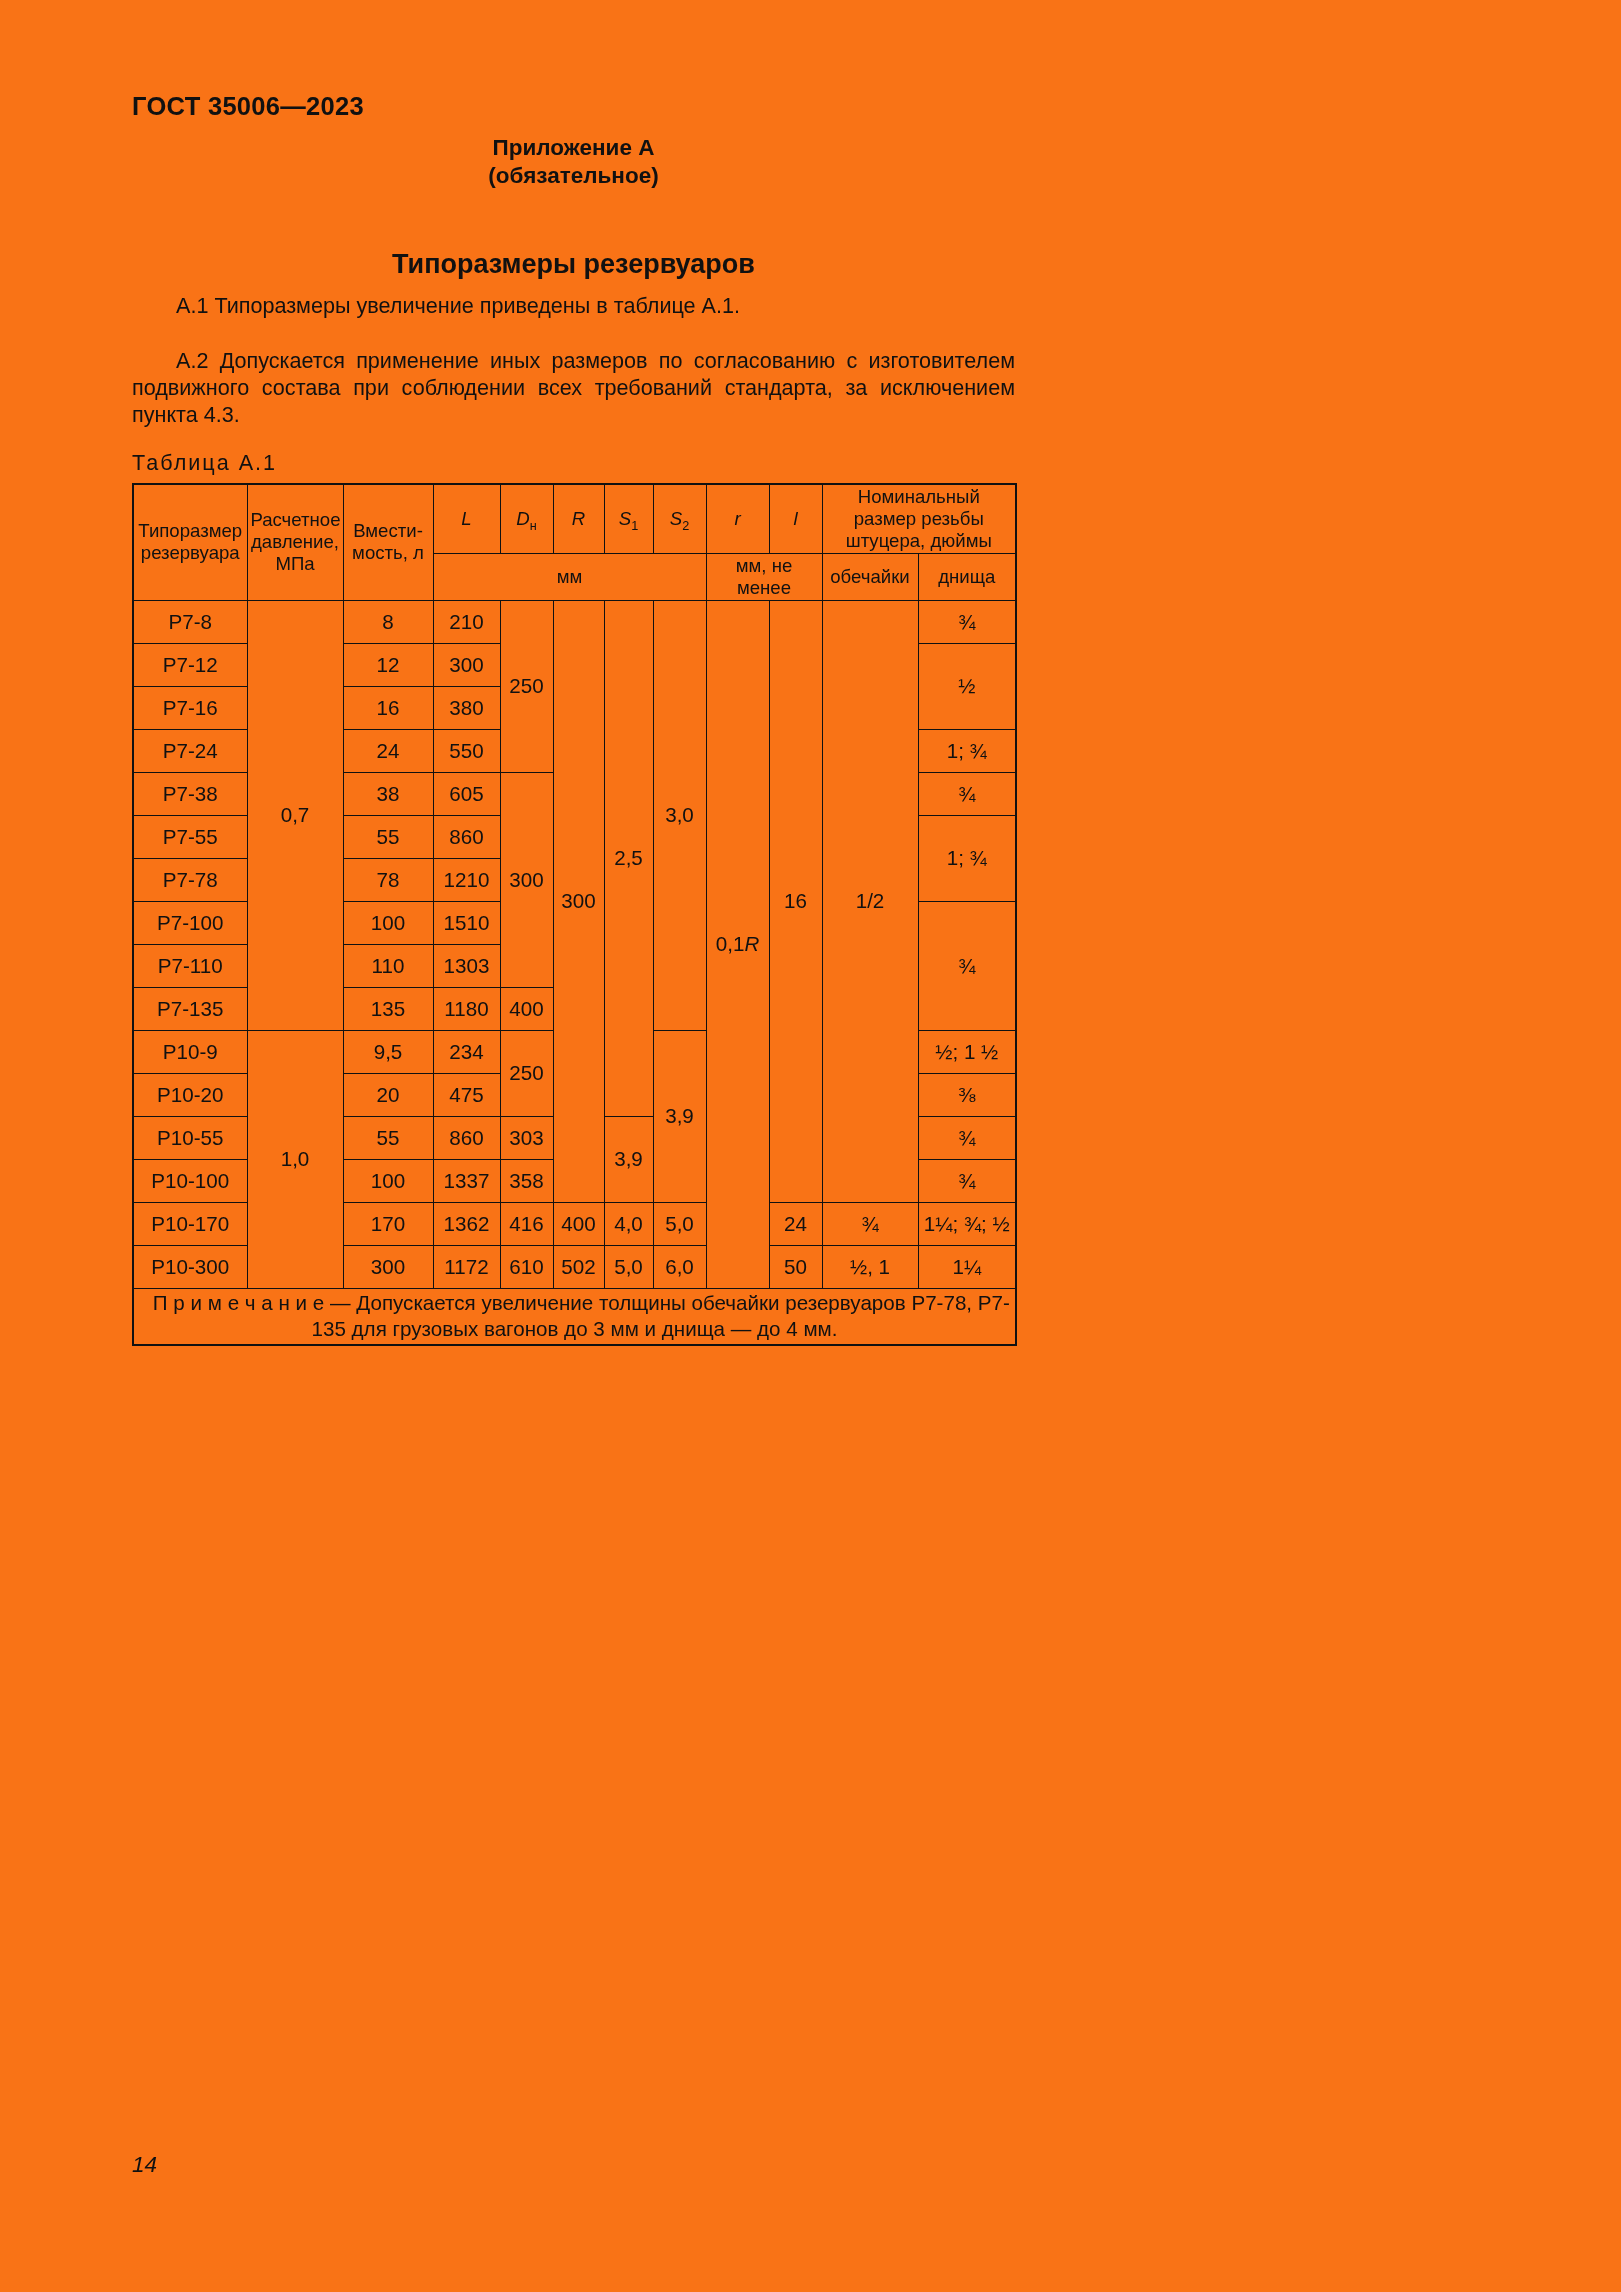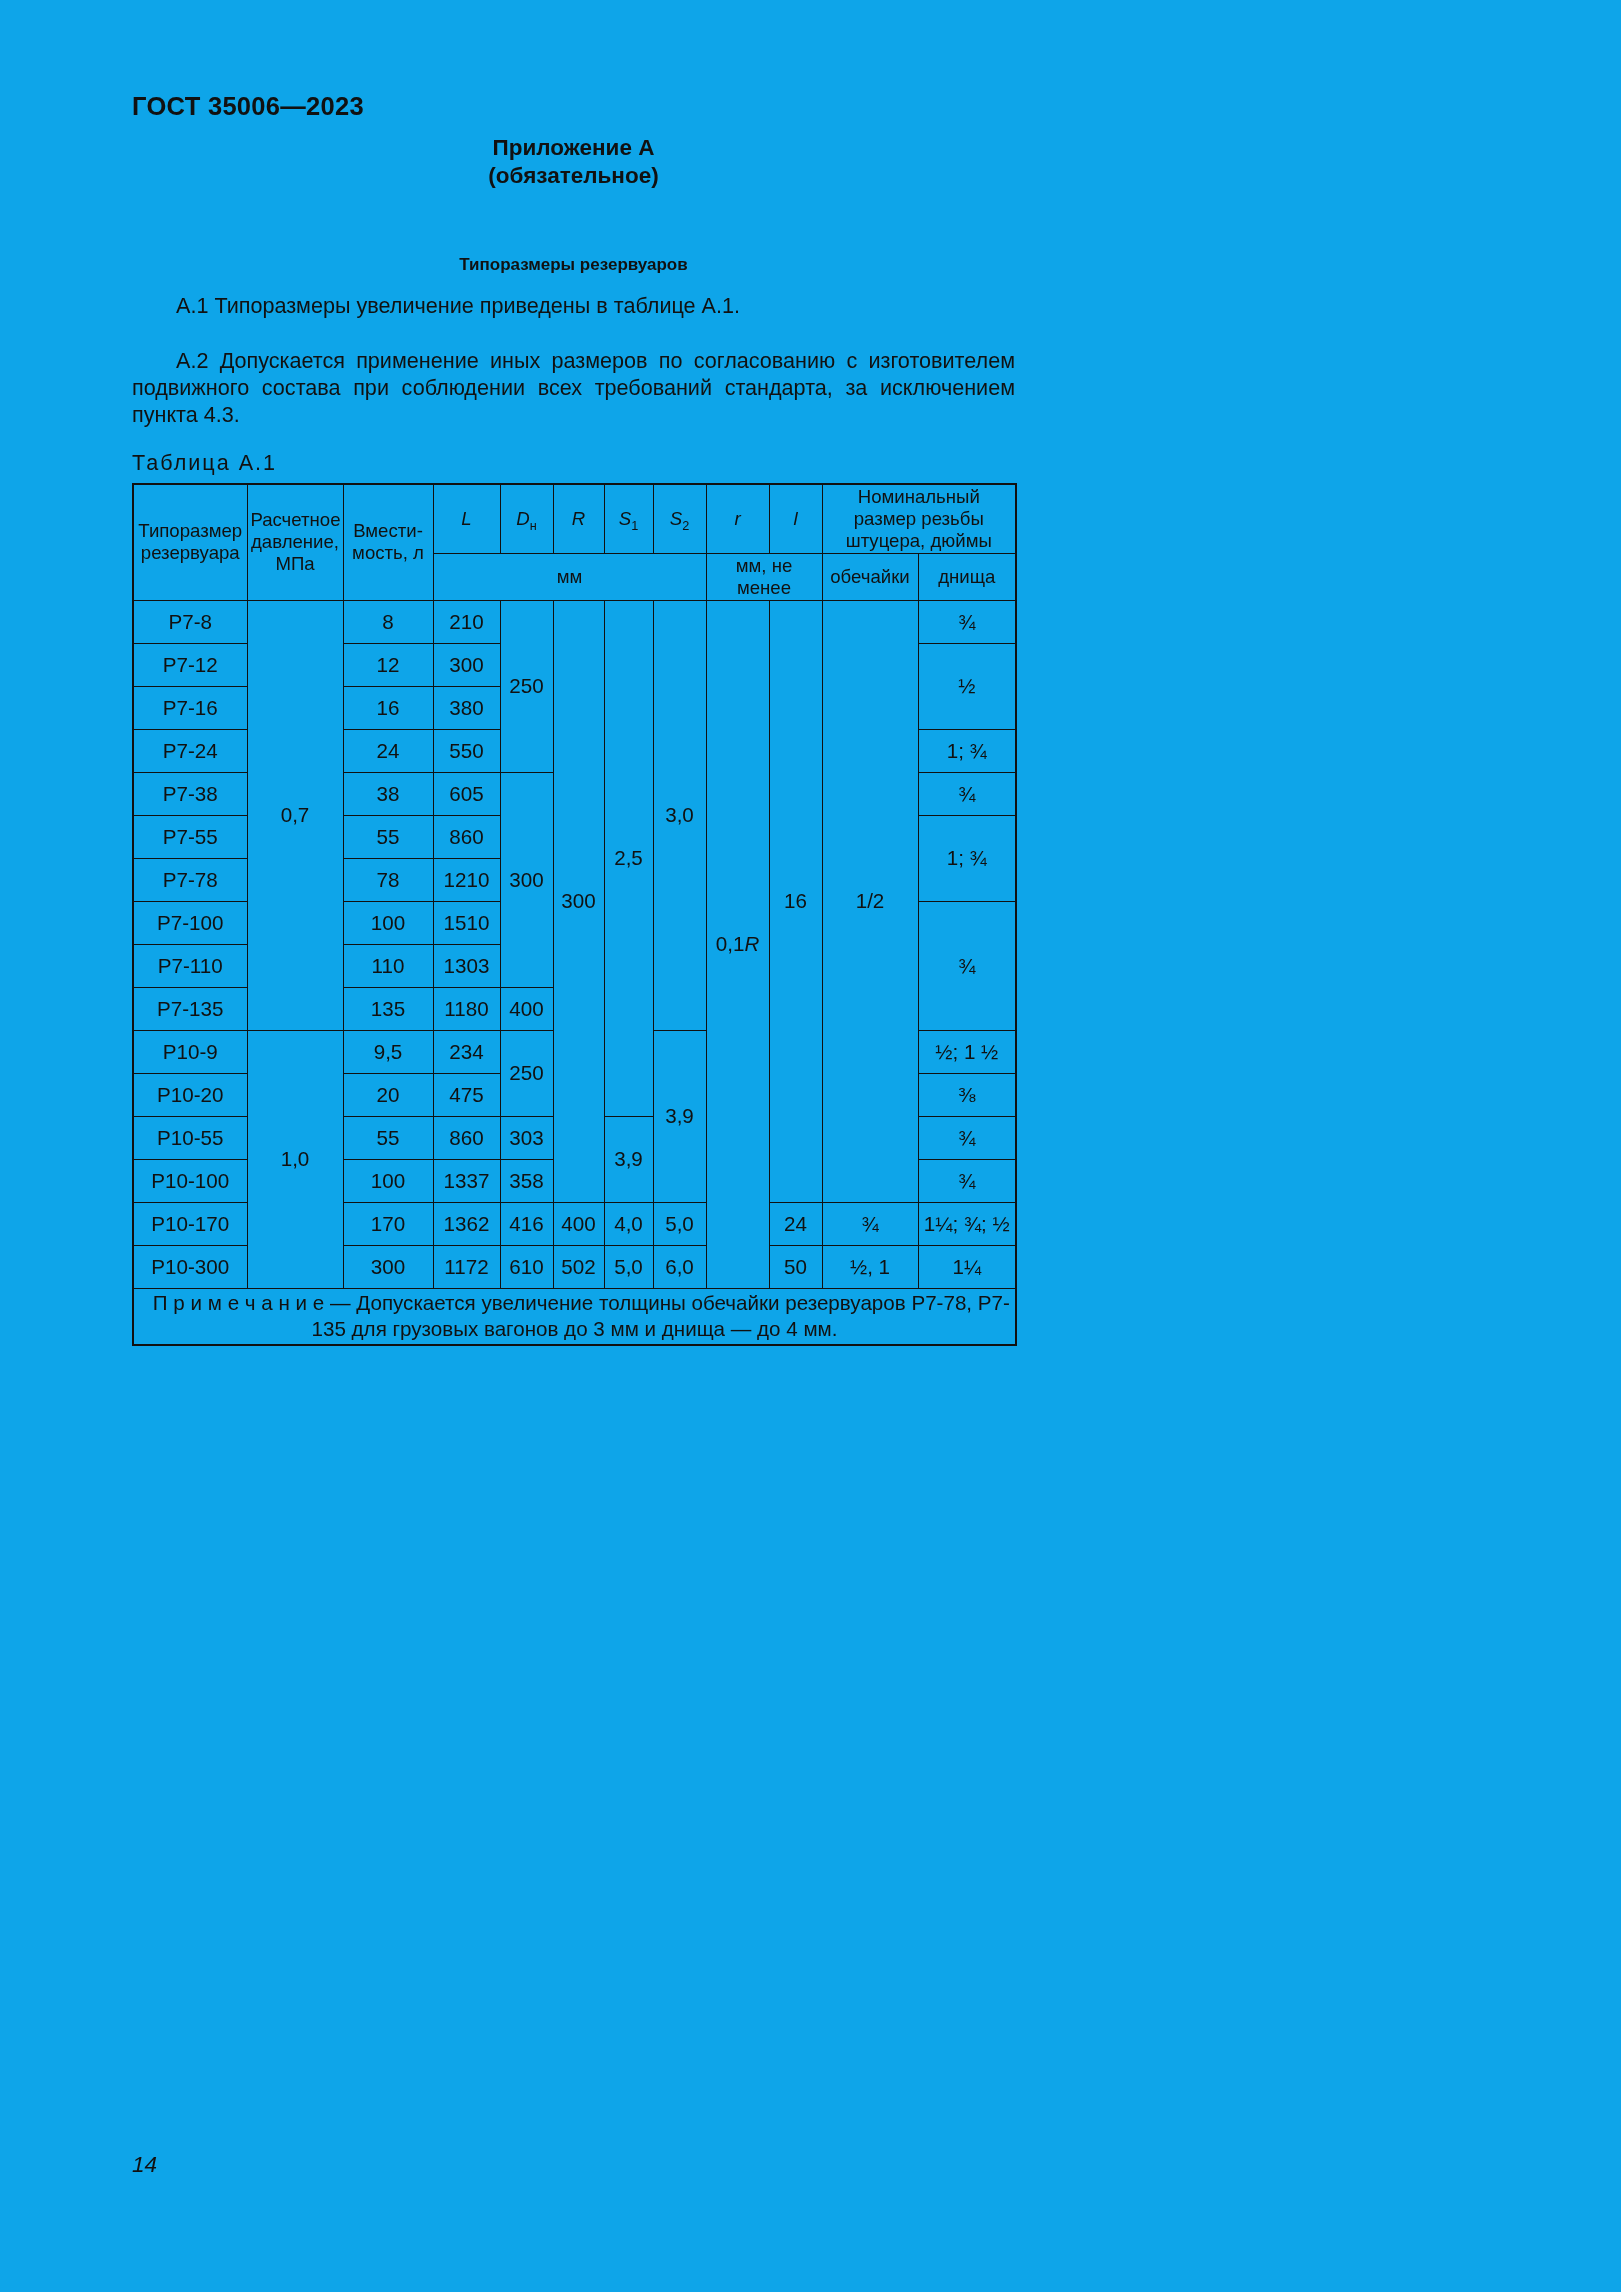--- a/index.html
+++ b/index.html
@@ -4,29 +4,29 @@
 <style>
   html, body { margin: 0; padding: 0; }
   body {
     width: 1621px; height: 2293px;
     background: #ffffff;
     font-family: "Liberation Sans", sans-serif;
     color: #111111;
     position: relative;
     -webkit-font-smoothing: antialiased;
   }
-  .page { position: absolute; inset: 0; background: #0ea5e9; }
+  .page { position: absolute; inset: 0; background: #f97316; }
   .content { position: absolute; left: 132px; top: 92px; width: 883px; }
 
   .doc-code { font-weight: bold; font-size: 25.5px; line-height: 29px; letter-spacing: 0.3px; }
 
   .appendix { margin-top: 13px; text-align: center; font-weight: bold; font-size: 22.5px; line-height: 28px; }
   .appendix div { white-space: pre-line; }
 
-  .section-title { margin-top: 61px; text-align: center; font-weight: bold; font-size: 17px; line-height: 27.4px; }
+  .section-title { margin-top: 61px; text-align: center; font-weight: bold; font-size: 27px; line-height: 27.4px; }
 
   .para { font-size: 21.6px; line-height: 27px; text-align: justify; text-indent: 44px; margin-top: 28px; }
   .para.first { margin-top: 13.7px; }
 
   .table-caption { margin-top: 7.8px; font-size: 21.6px; line-height: 25.5px; letter-spacing: 2px; }
 
   table.spec {
     border-collapse: collapse;
     table-layout: fixed;
     width: 883px;

